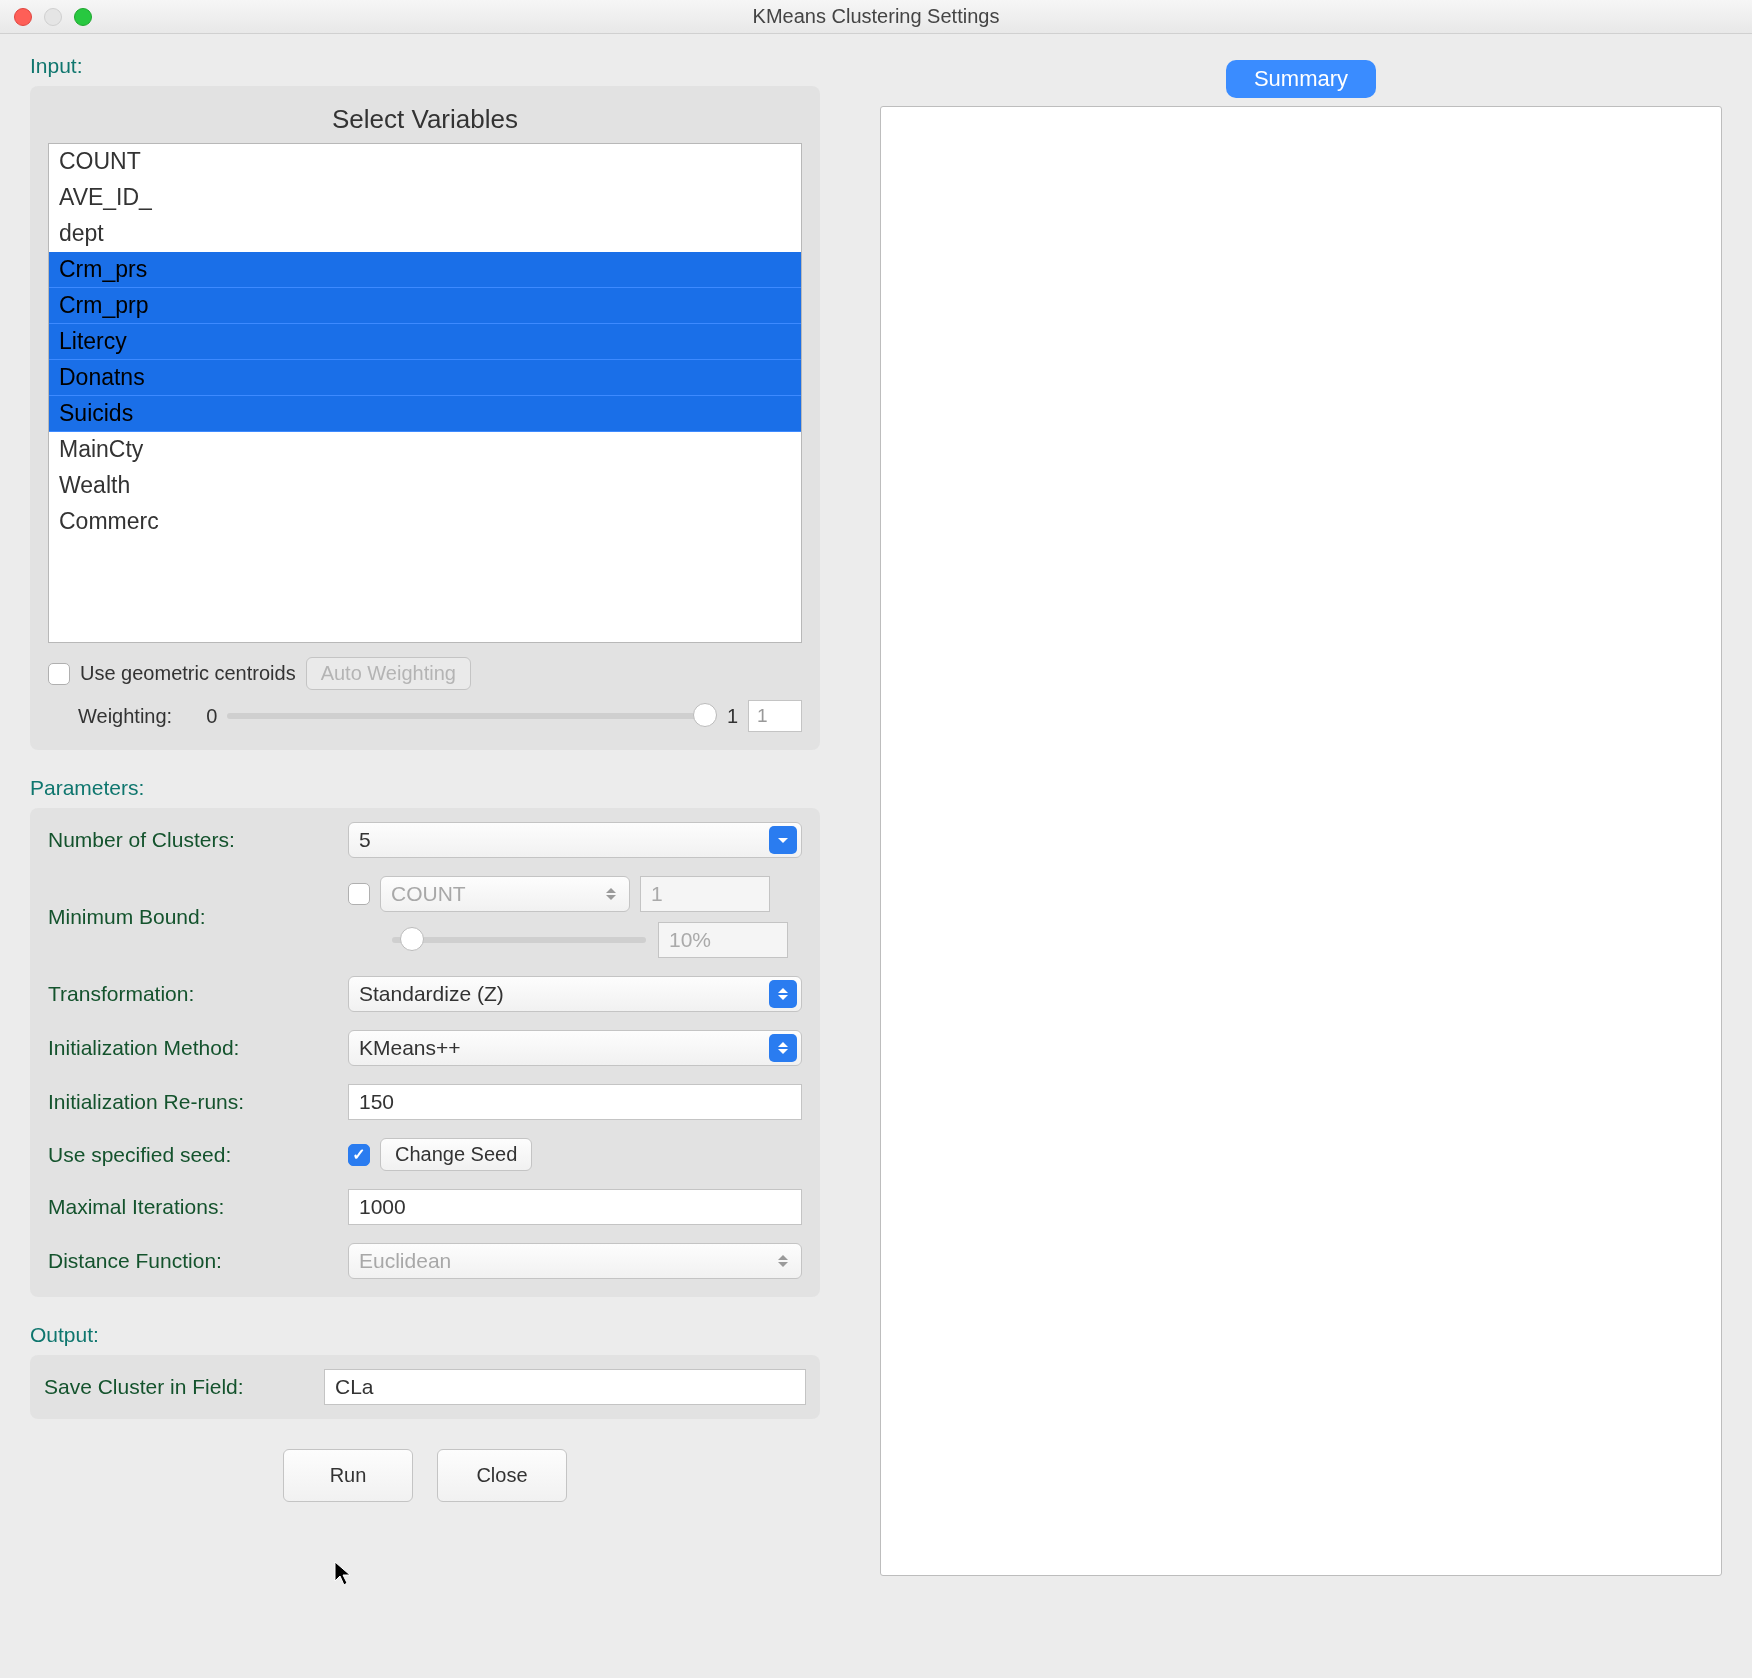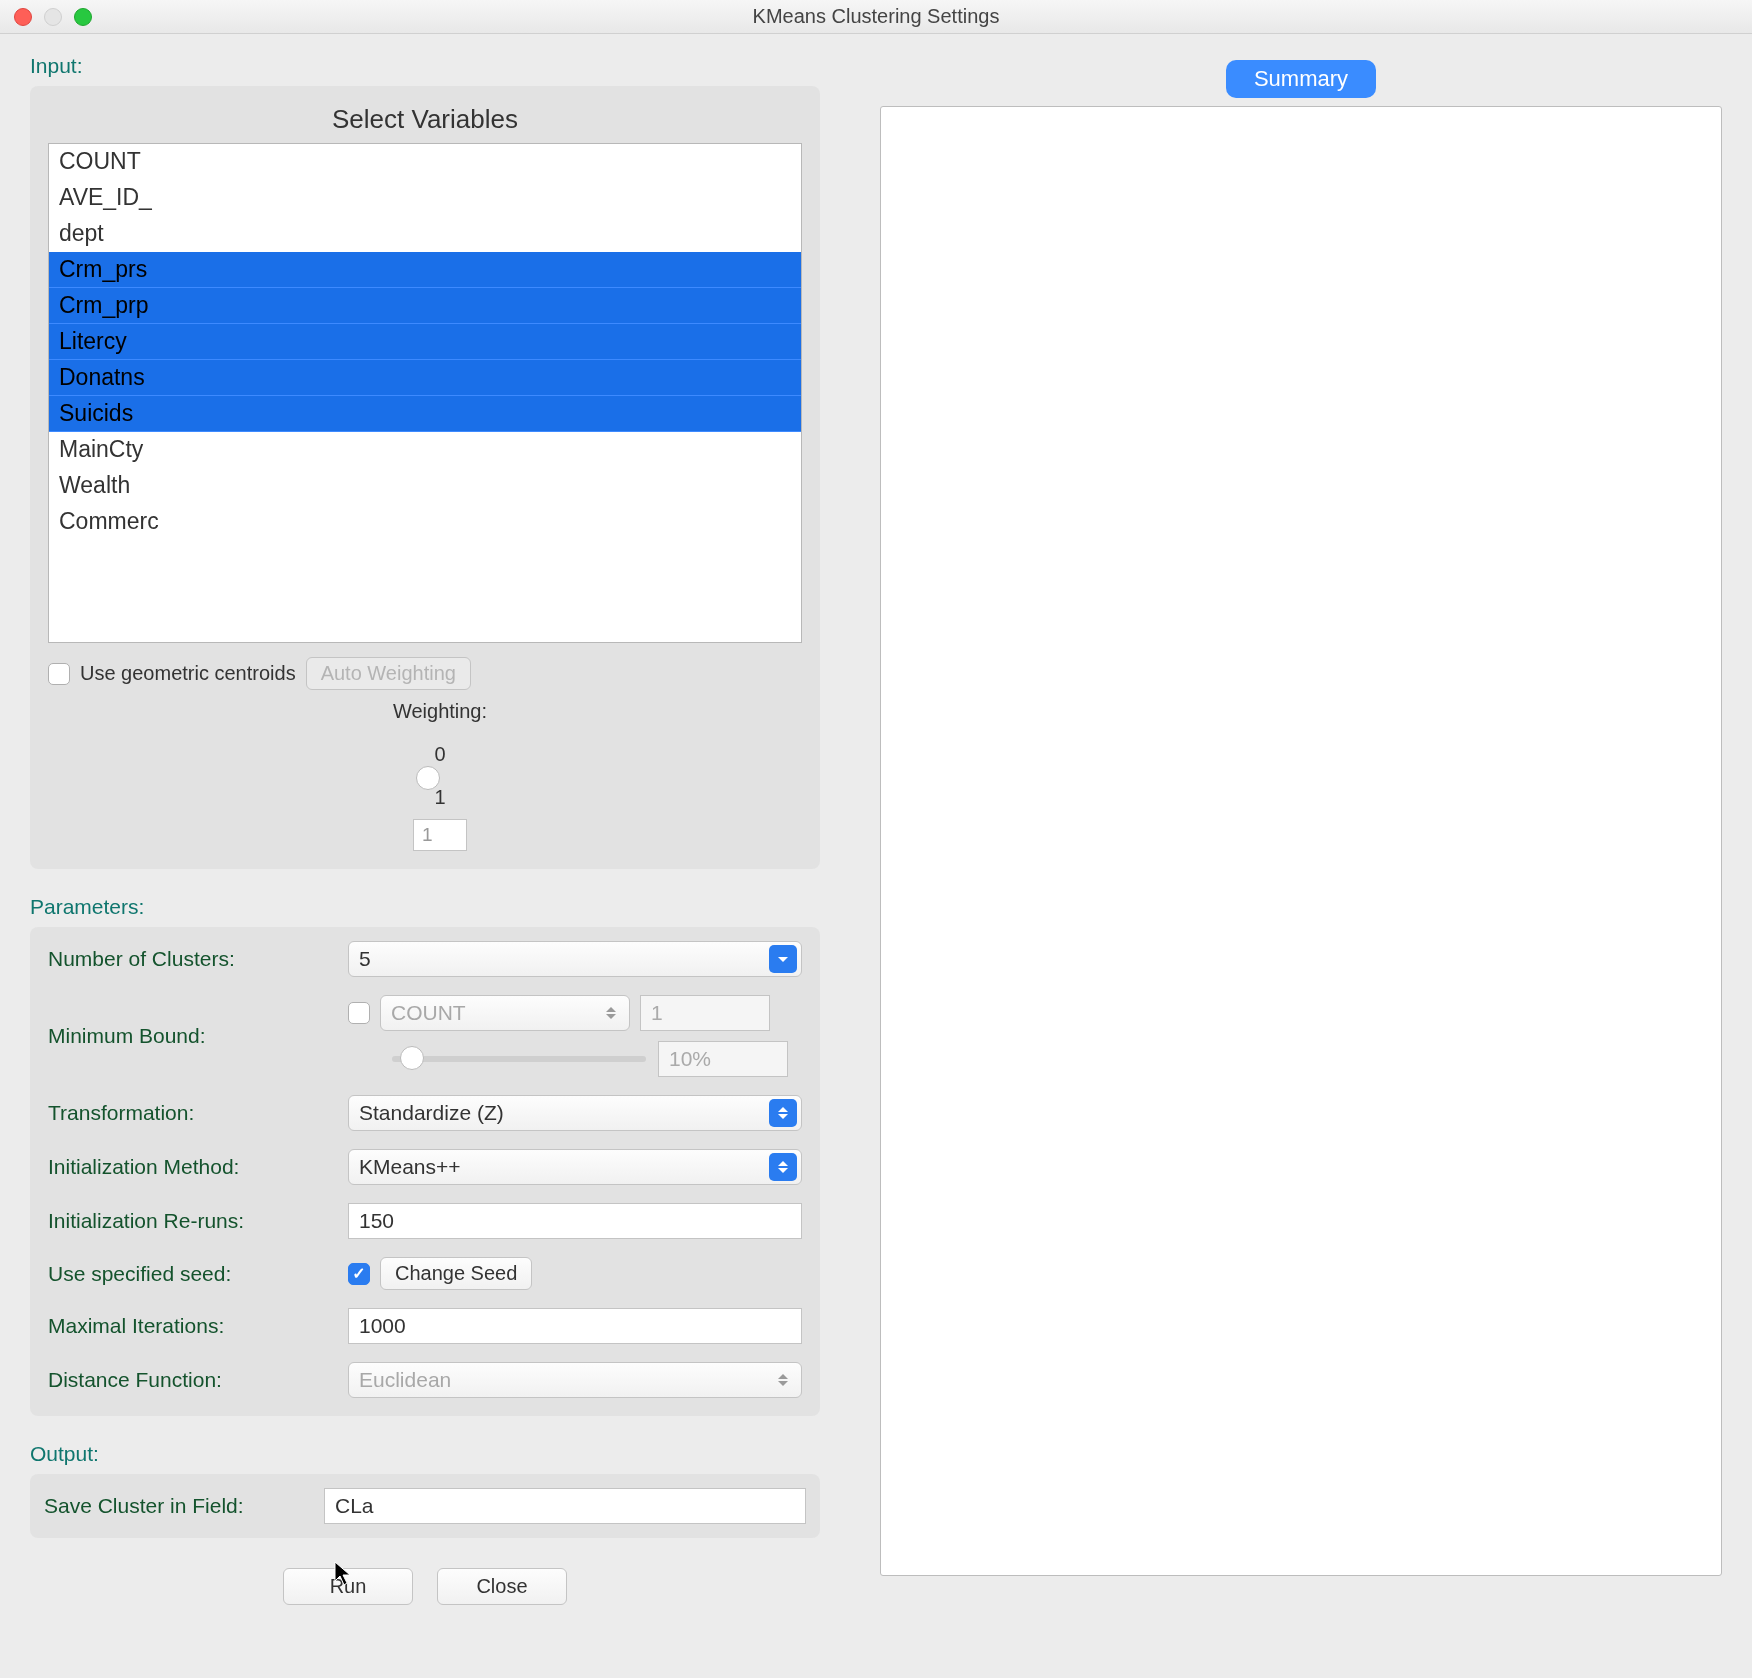--- a/index.html
+++ b/index.html
@@ -154,21 +154,21 @@
 }
 .text-input.disabled { color: #aaa; background:#f5f5f5; }
 
 .minb-row { display:flex; align-items:center; gap:10px; }
 .mb-select { flex:0 0 250px; }
 .mb-num { width: 130px; }
 .mb-slider-row { display:flex; align-items:center; gap:12px; margin-top:10px; }
 .mb-sliderwrap { width: 254px; }
 
 .action-row { display:flex; justify-content:center; gap:24px; margin-top: 30px; }
-.action-row .btn { width: 130px; text-align:center; padding: 6px 0; }
+.action-row .btn { width: 130px; text-align:center; padding: 14px 0; }
 
 .tab-summary {
   background: #3a8cff; color: #fff; padding: 6px 28px; border-radius: 10px;
   font-size: 22px; margin-top: 6px; margin-bottom: 8px; cursor: pointer;
 }
 .summary-pane {
   width: 100%; height: 1470px; background: #fff; border: 1px solid #bdbdbd; border-radius: 3px;
 }
 
 .cursor {
@@ -207,21 +207,21 @@
           <div class="var-item">Wealth</div>
           <div class="var-item">Commerc</div>
         </div>
 
       <div class="row pad">
         <span class="checkbox"></span>
         <span>Use geometric centroids</span>
         <span class="btn disabled">Auto Weighting</span>
       </div>
 
-      <div class="row" style="padding-left:30px;flex-direction:column;">
+      <div class="row" style="padding-left:30px;">
         <span>Weighting:</span>
         <span style="width:14px"></span>
         <span>0</span>
         <div class="slider-track">
           <div class="slider-thumb" style="left:calc(100% - 24px);"></div>
         </div>
         <span>1</span>
         <input class="small-input" value="1" style="">
       </div>
     </div>

